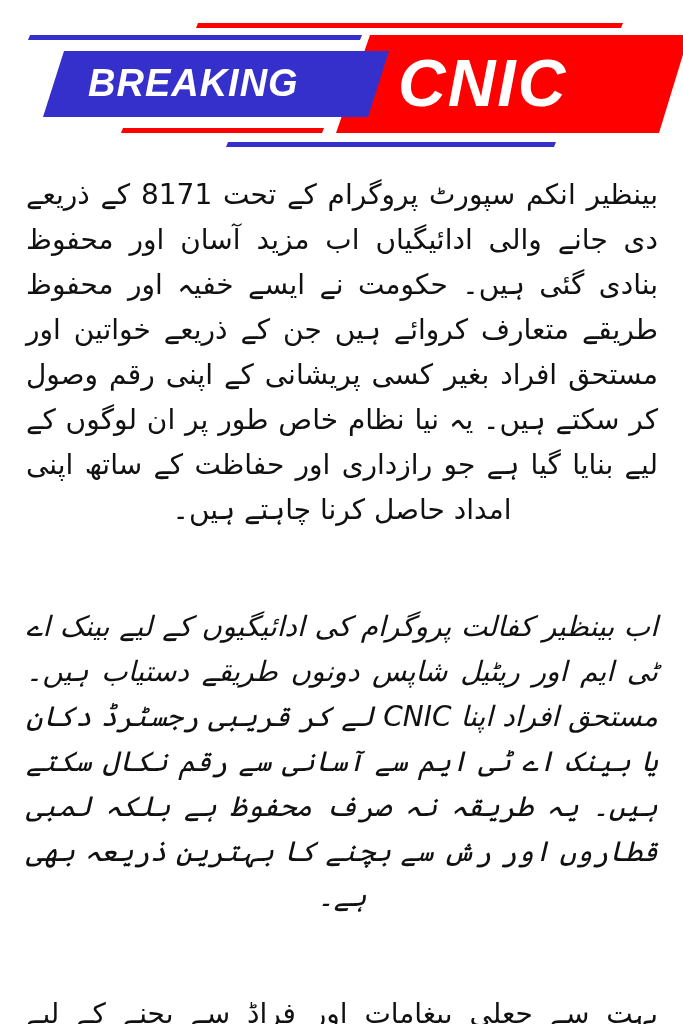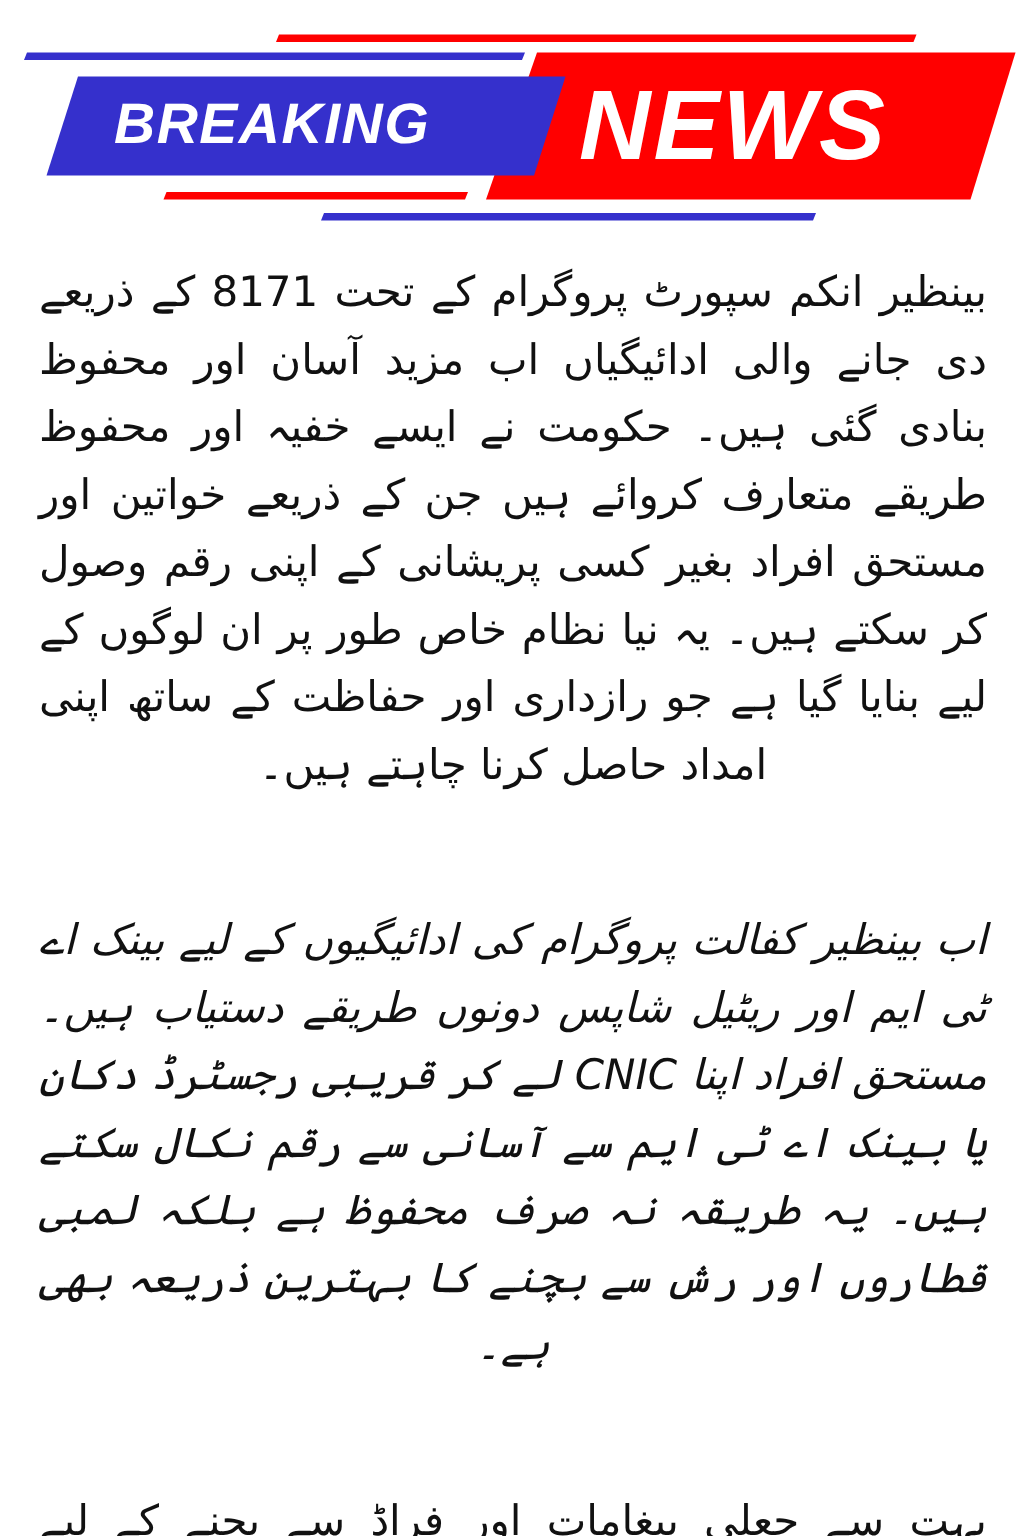--- a/index.html
+++ b/index.html
@@ -10,21 +10,21 @@
   body {
     width: 683px;
     height: 1024px;
     position: relative;
     overflow: hidden;
     font-family: "DejaVu Sans", sans-serif;
   }
   
   .banner {
     position: absolute;
-    left: 4px; top: 0;
+    left: 16px; top: 0;
     width: 602px; height: 160px;
   }
   .banner svg { position: absolute; left: 0; top: 0; }
   .banner-label {
     position: absolute;
     color: #ffffff;
     font-family: "Liberation Sans", sans-serif;
     font-weight: bold;
     font-style: italic;
     letter-spacing: 1px;
@@ -73,20 +73,20 @@
 
     <polygon points="354,35 673,35 643,133 320,133" fill="#FF0000"></polygon>
 
     <polygon points="48,51 373,51 352,117 27,117" fill="#3530CC"></polygon>
 
     <polygon points="107,128 308,128 306,133 105,133" fill="#FF0000"></polygon>
 
     <polygon points="212,142 540,142 538,147 210,147" fill="#3530CC"></polygon>
   </svg>
   <div class="banner-label breaking">BREAKING</div>
-  <div class="banner-label news">NEWS</div>
+  <div class="banner-label news">CNIC</div>
 </div>
 
 <div class="article">
   <p class="paragraph p1">بینظیر انکم سپورٹ پروگرام کے تحت 8171 کے ذریعے دی جانے والی ادائیگیاں اب مزید آسان اور محفوظ بنادی گئی ہیں۔ حکومت نے ایسے خفیہ اور محفوظ طریقے متعارف کروائے ہیں جن کے ذریعے خواتین اور مستحق افراد بغیر کسی پریشانی کے اپنی رقم وصول کر سکتے ہیں۔ یہ نیا نظام خاص طور پر ان لوگوں کے لیے بنایا گیا ہے جو رازداری اور حفاظت کے ساتھ اپنی امداد حاصل کرنا چاہتے ہیں۔</p>
   <p class="paragraph p2">اب بینظیر کفالت پروگرام کی ادائیگیوں کے لیے بینک اے ٹی ایم اور ریٹیل شاپس دونوں طریقے دستیاب ہیں۔ مستحق افراد اپنا CNIC لے کر قریبی رجسٹرڈ دکان یا بینک اے ٹی ایم سے آسانی سے رقم نکال سکتے ہیں۔ یہ طریقہ نہ صرف محفوظ ہے بلکہ لمبی قطاروں اور رش سے بچنے کا بہترین ذریعہ بھی ہے۔</p>
   <p class="paragraph p3">بہت سے جعلی پیغامات اور فراڈ سے بچنے کے لیے حکومت نے واضح ہدایات جاری کی ہیں۔ ہمیشہ یاد رکھیں کہ اپنی معلومات کسی کے ساتھ شیئر نہ کریں اور صرف سرکاری ویب سائٹ bisp.gov.pk.8171 پر جا کر ہی اپنی ادائیگی چیک کریں۔ اگر آپ اپنی رقم محفوظ، آسان اور خفیہ طریقے سے حاصل کرنا چاہتے ہیں تو یہ مضمون ضرور آخر تک پڑھیں۔</p>
 </div>
 
 </body></html>

